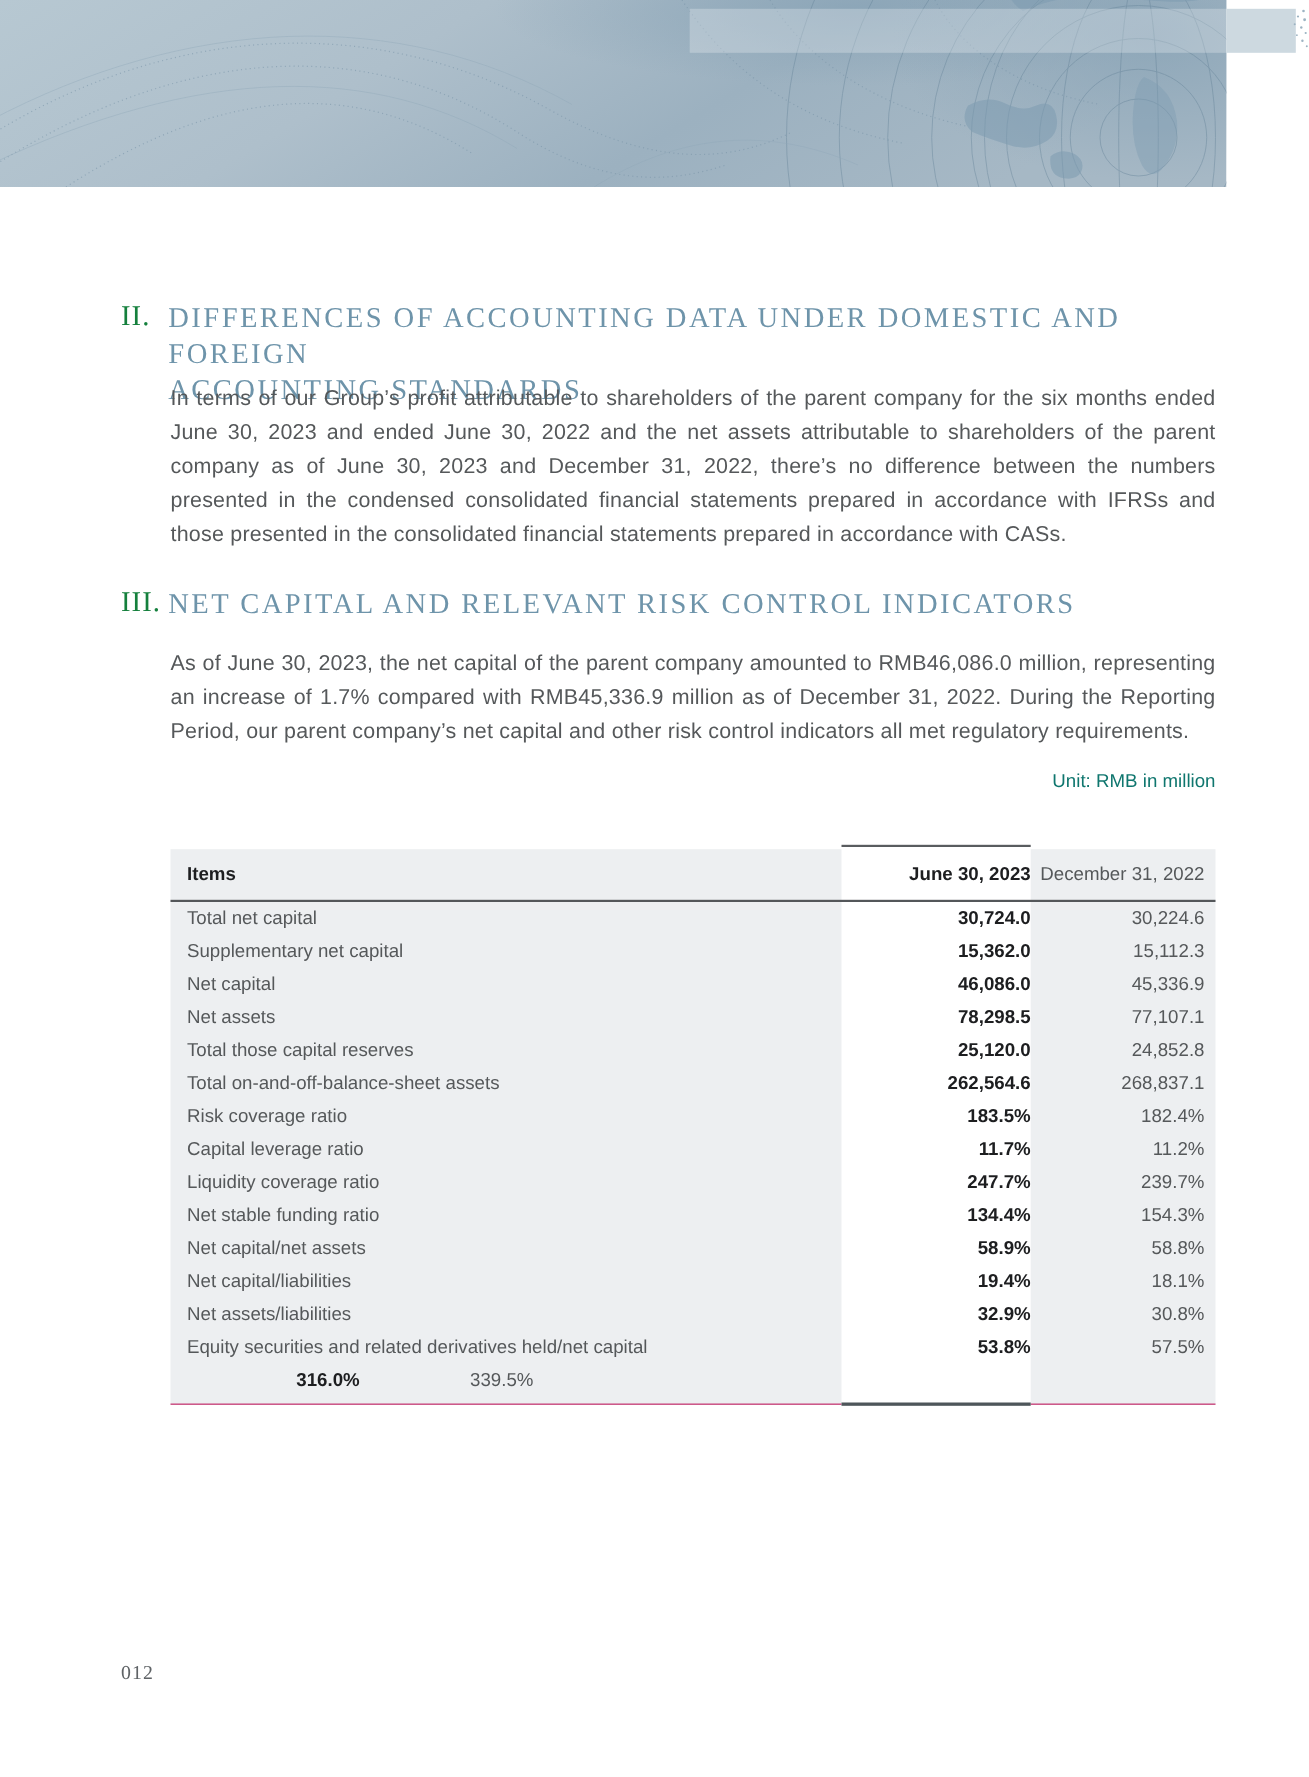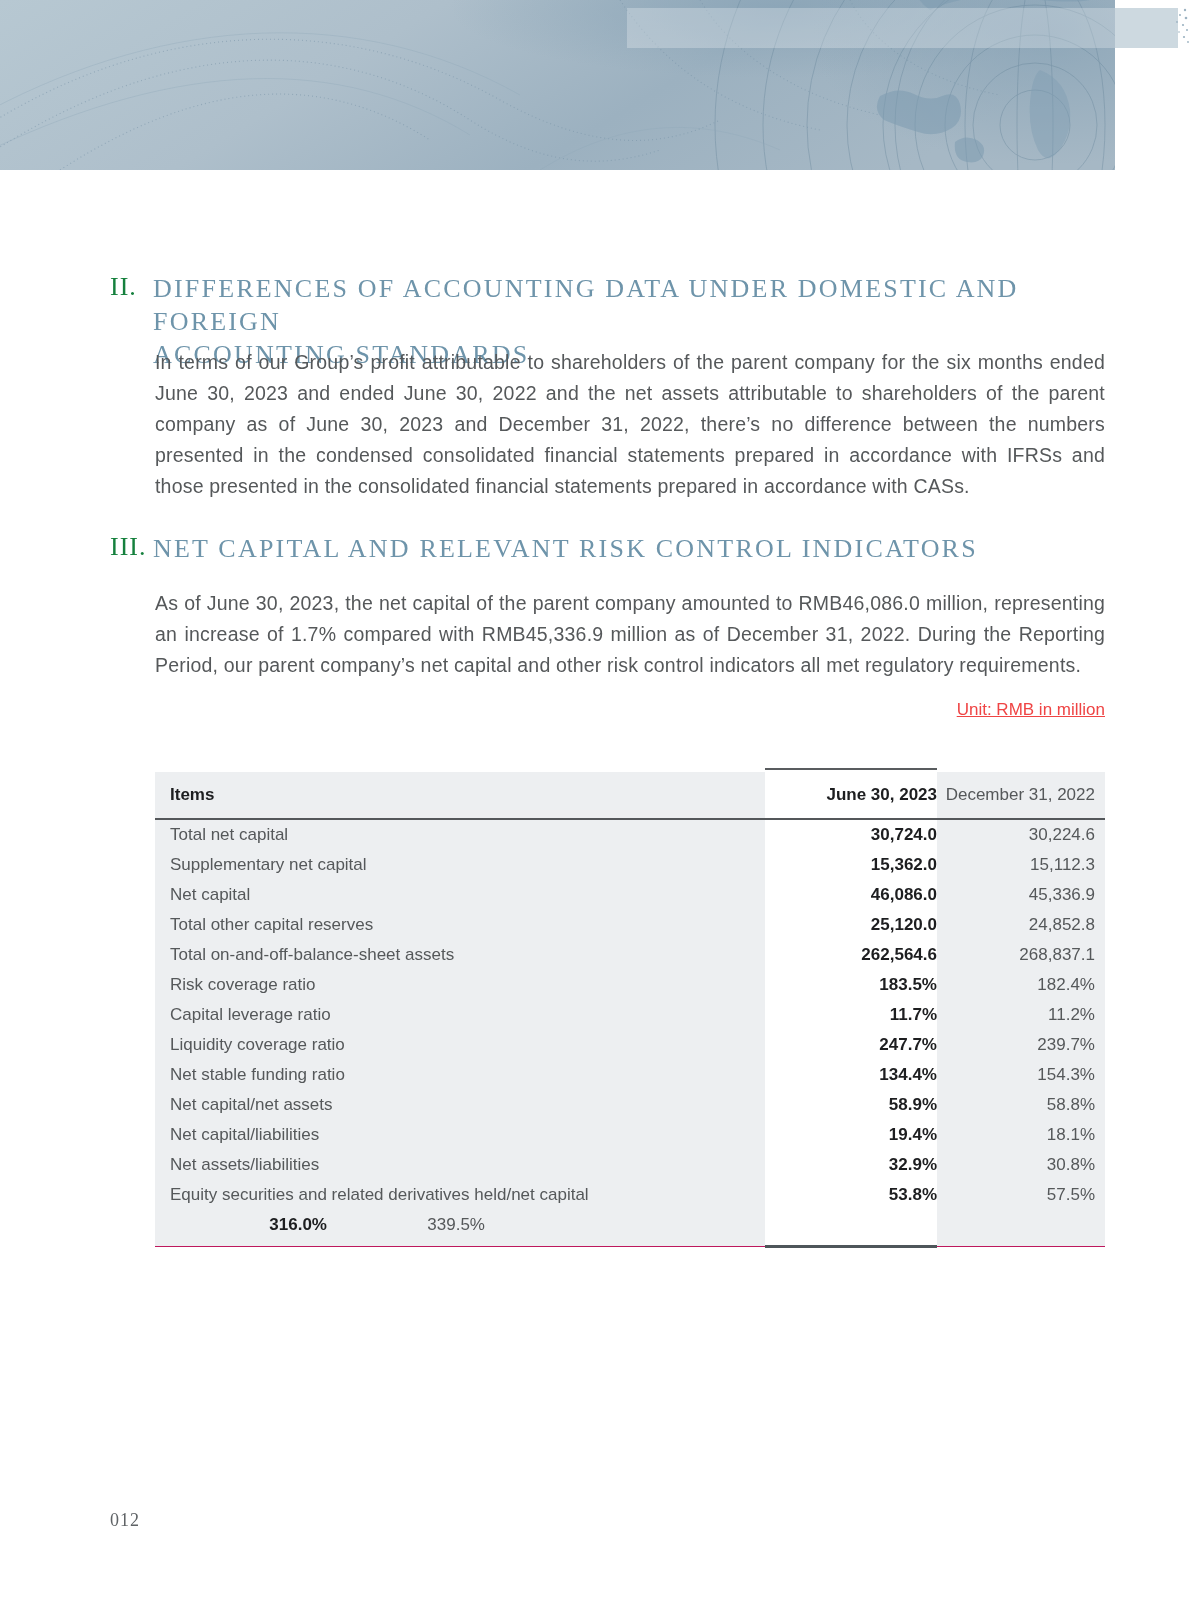--- a/index.html
+++ b/index.html
@@ -50,21 +50,21 @@
     white-space:pre-line;
   }
   .body-text{
     position:absolute;left:155px;width:950px;margin:0;
     font-size:19.5px;line-height:31px;letter-spacing:0.2px;
     color:#55585a;
     text-align:justify;
   }
   .unit-note{
     position:absolute;right:85px;top:700px;
-    font-size:17px;color:#ef4444;text-decoration:underline;
+    font-size:17px;color:#0f766e;
   }
   
   .fin-table{
     position:absolute;left:155px;top:772px;width:950px;
     background:#edeff1;
     border-bottom:1px solid #be185d;
     padding-bottom:6px;
     font-size:17px;
   }
   .col-highlight{
@@ -201,23 +201,28 @@
       <div class="c-jun">15,362.0</div>
       <div class="c-dec">15,112.3</div>
     </div>
 
     <div class="trow">
       <div class="c-label">Net capital</div>
       <div class="c-jun">46,086.0</div>
       <div class="c-dec">45,336.9</div>
     </div>
 
-
-    <div class="trow">
-      <div class="c-label">Total other capital reserves</div>
+    <div class="trow">
+      <div class="c-label">Net assets</div>
+      <div class="c-jun">78,298.5</div>
+      <div class="c-dec">77,107.1</div>
+    </div>
+
+    <div class="trow">
+      <div class="c-label">Total those capital reserves</div>
       <div class="c-jun">25,120.0</div>
       <div class="c-dec">24,852.8</div>
     </div>
 
     <div class="trow">
       <div class="c-label">Total on-and-off-balance-sheet assets</div>
       <div class="c-jun">262,564.6</div>
       <div class="c-dec">268,837.1</div>
     </div>
 

